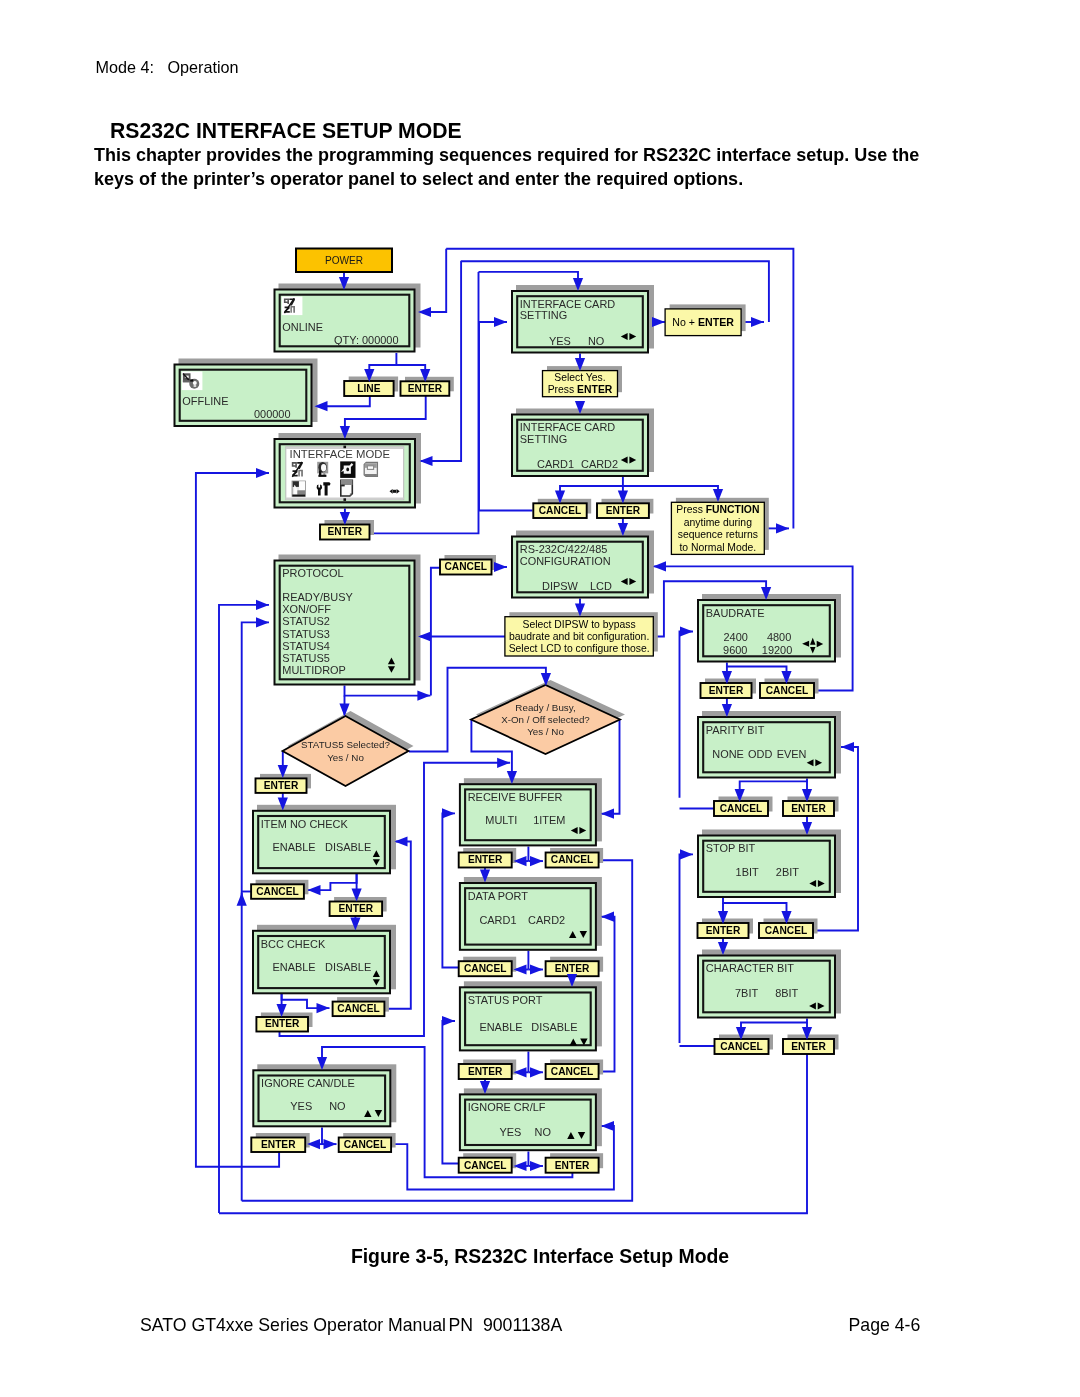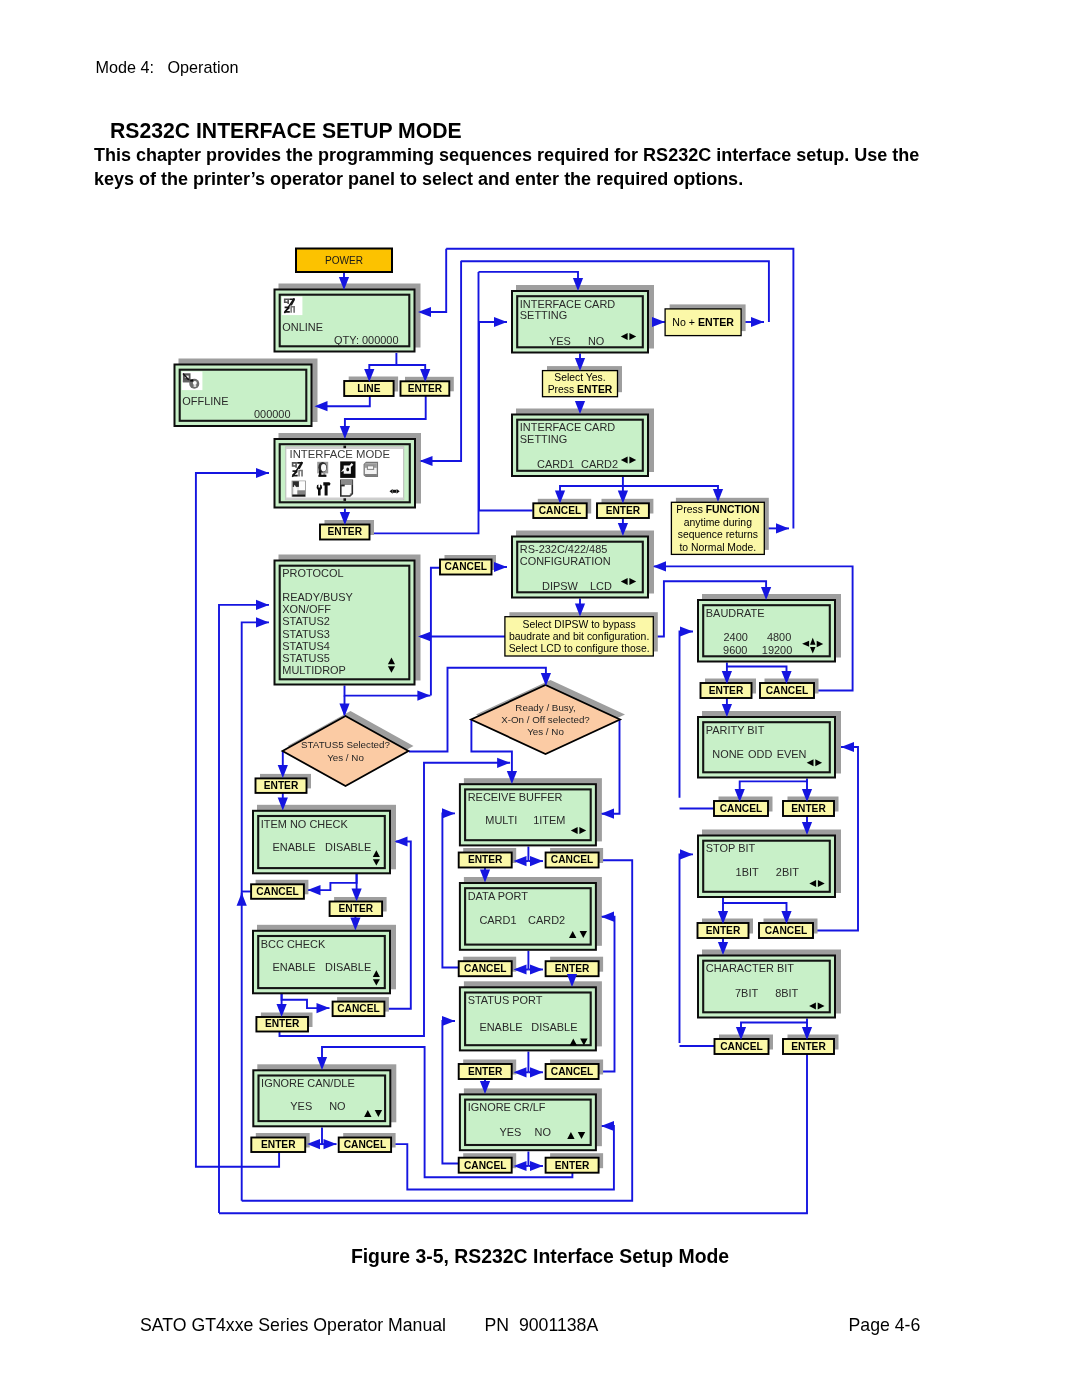--- a/index.html
+++ b/index.html
@@ -4,21 +4,21 @@
 <style>
   html,body{margin:0;padding:0;}
   body{width:1080px;height:1397px;background:#fff;
        font-family:"Liberation Sans",sans-serif;color:#000;overflow:hidden;}
   #page{position:relative;width:1080px;height:1397px;}
   .runhead{position:absolute;left:95.5px;top:58px;font-size:16.2px;white-space:pre;}
   .doctitle{position:absolute;left:110px;top:118.5px;font-size:21.2px;font-weight:bold;}
   .intro{position:absolute;left:94px;top:144px;width:838px;font-size:18px;line-height:23.6px;font-weight:bold;}
   .figcap{position:absolute;left:0;top:1245px;width:1080px;text-align:center;font-size:19.4px;font-weight:bold;}
   .ftleft{position:absolute;left:96px;top:1315px;font-size:17.7px;margin-left:44px;}
-  .ftmid{position:absolute;left:448.5px;top:1315px;font-size:17.7px;white-space:pre;margin-left:36px;}
+  .ftmid{position:absolute;left:448.5px;top:1315px;font-size:17.7px;white-space:pre;}
   .ftright{position:absolute;left:848.5px;top:1315px;font-size:17.7px;}
 
   #diagram{position:absolute;left:0;top:0;width:1080px;height:1397px;}
 </style>
 </head>
 <body>
 
 <div id="page">
   <div class="runhead">Mode 4:   Operation</div>
   <div class="doctitle">RS232C INTERFACE SETUP MODE</div>

